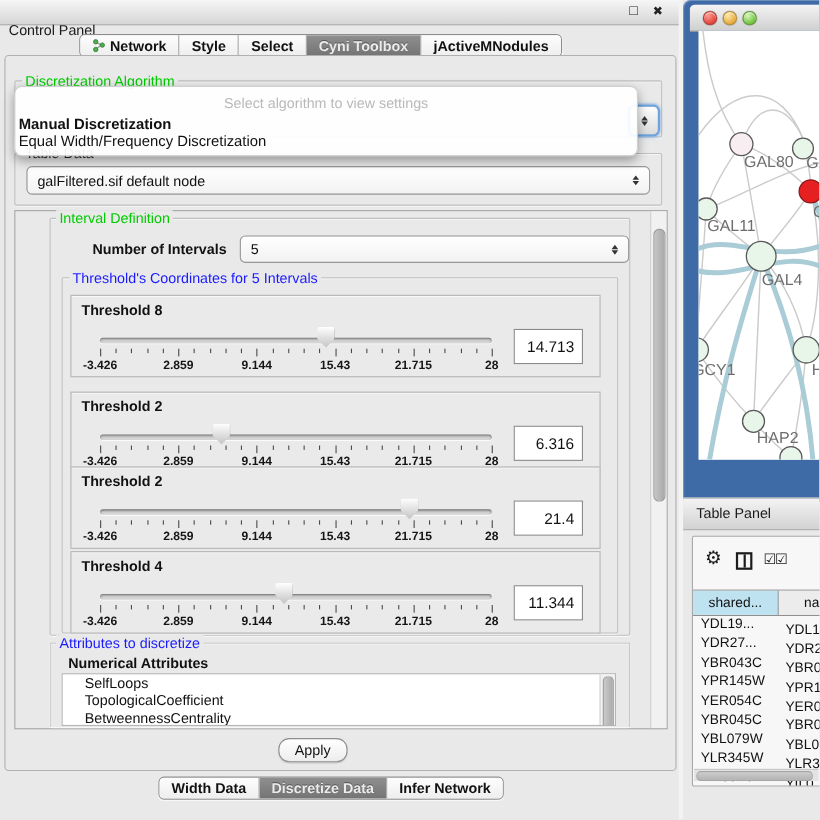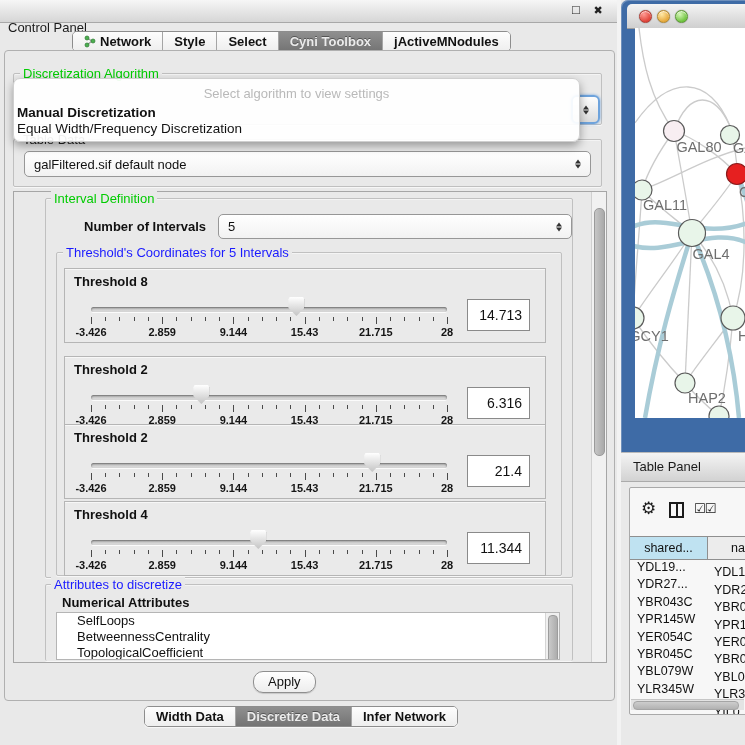--- a/index.html
+++ b/index.html
@@ -373,22 +373,22 @@
   </div>
   <div class="thr-value">11.344</div>
 </div>
 
 <div class="abs gbox" style="left:45px;top:584px;width:526px;height:76px;border-bottom:none;"></div>
 <div class="abs grouptitle blue" style="left:51px;top:577px;">Attributes to discretize</div>
 <div class="abs bold" style="left:50px;top:595px;font-size:13px;padding-left:12px;">Numerical Attributes</div>
 <div class="abs attr-list">
   <div id="attr-items">
       <div class="item">SelfLoops</div>
+      <div class="item">TopologicalCoefficient</div>
       <div class="item">BetweennessCentrality</div>
-      <div class="item">TopologicalCoefficient</div>
     </div>
   <div class="lsb">
       <i></i>
     </div>
 </div>
 
 <div class="abs applybtn">Apply</div>
 
 <div class="abs" style="left:144px;top:706px;">
   <div class="seg">

